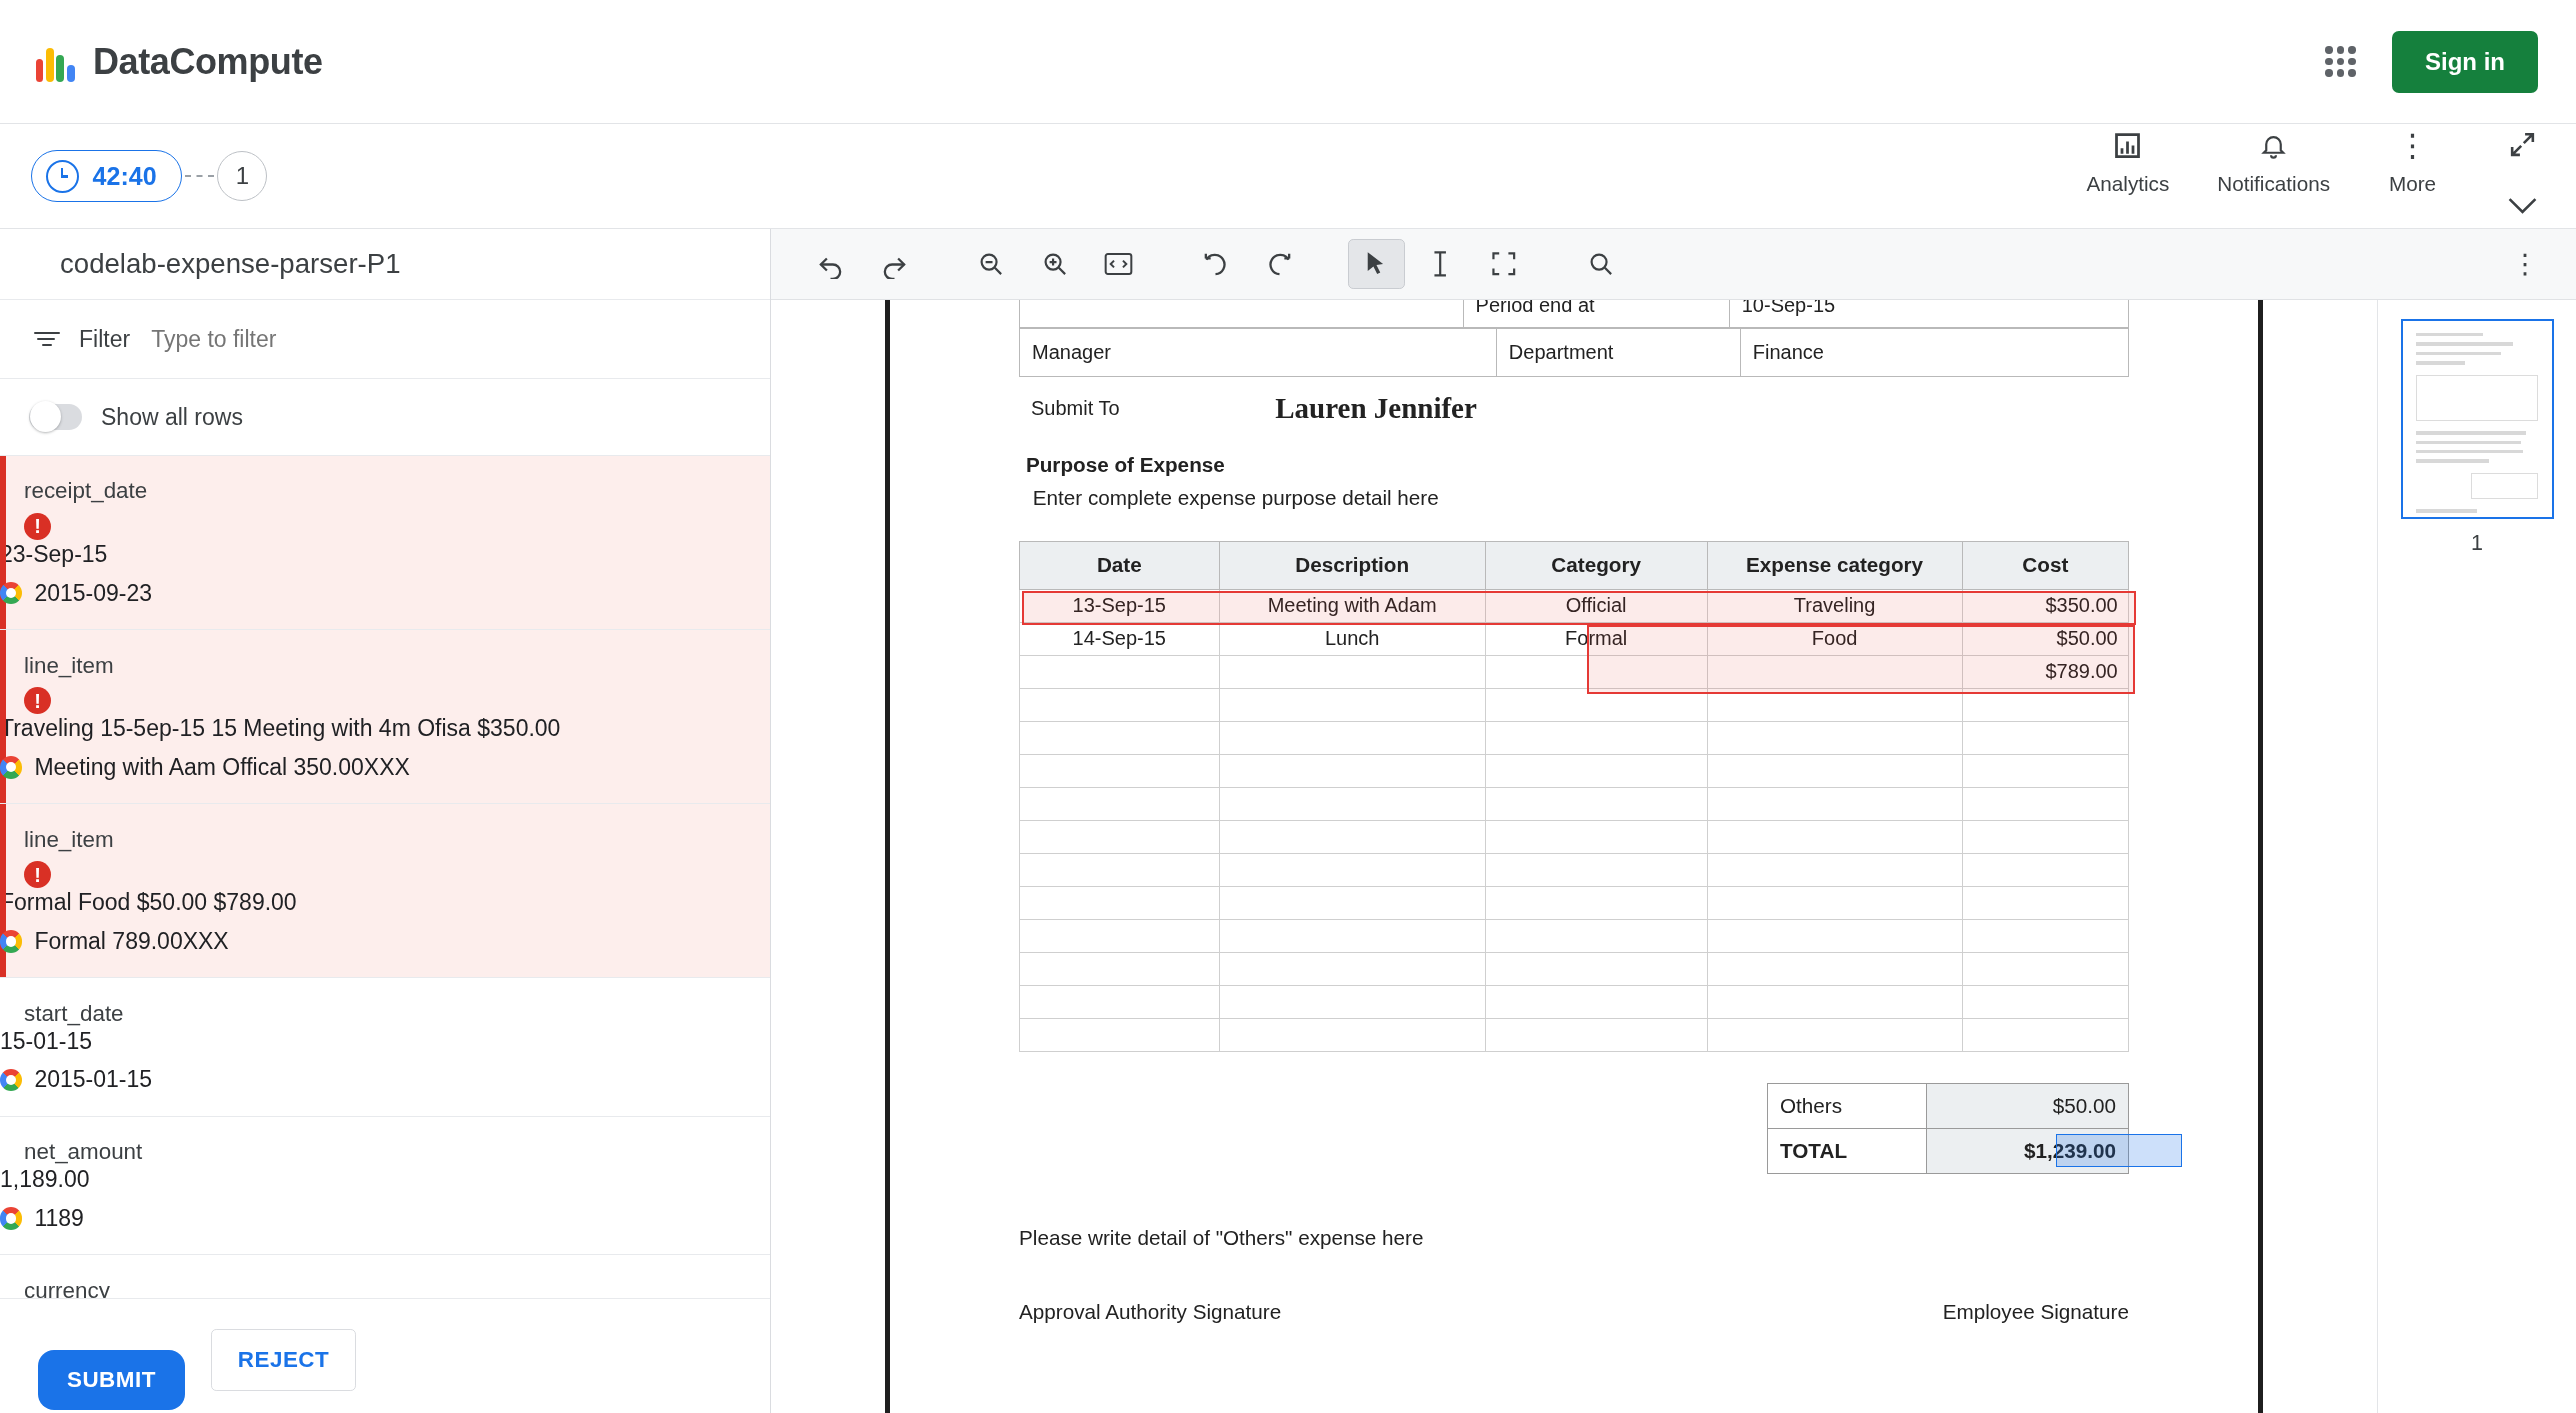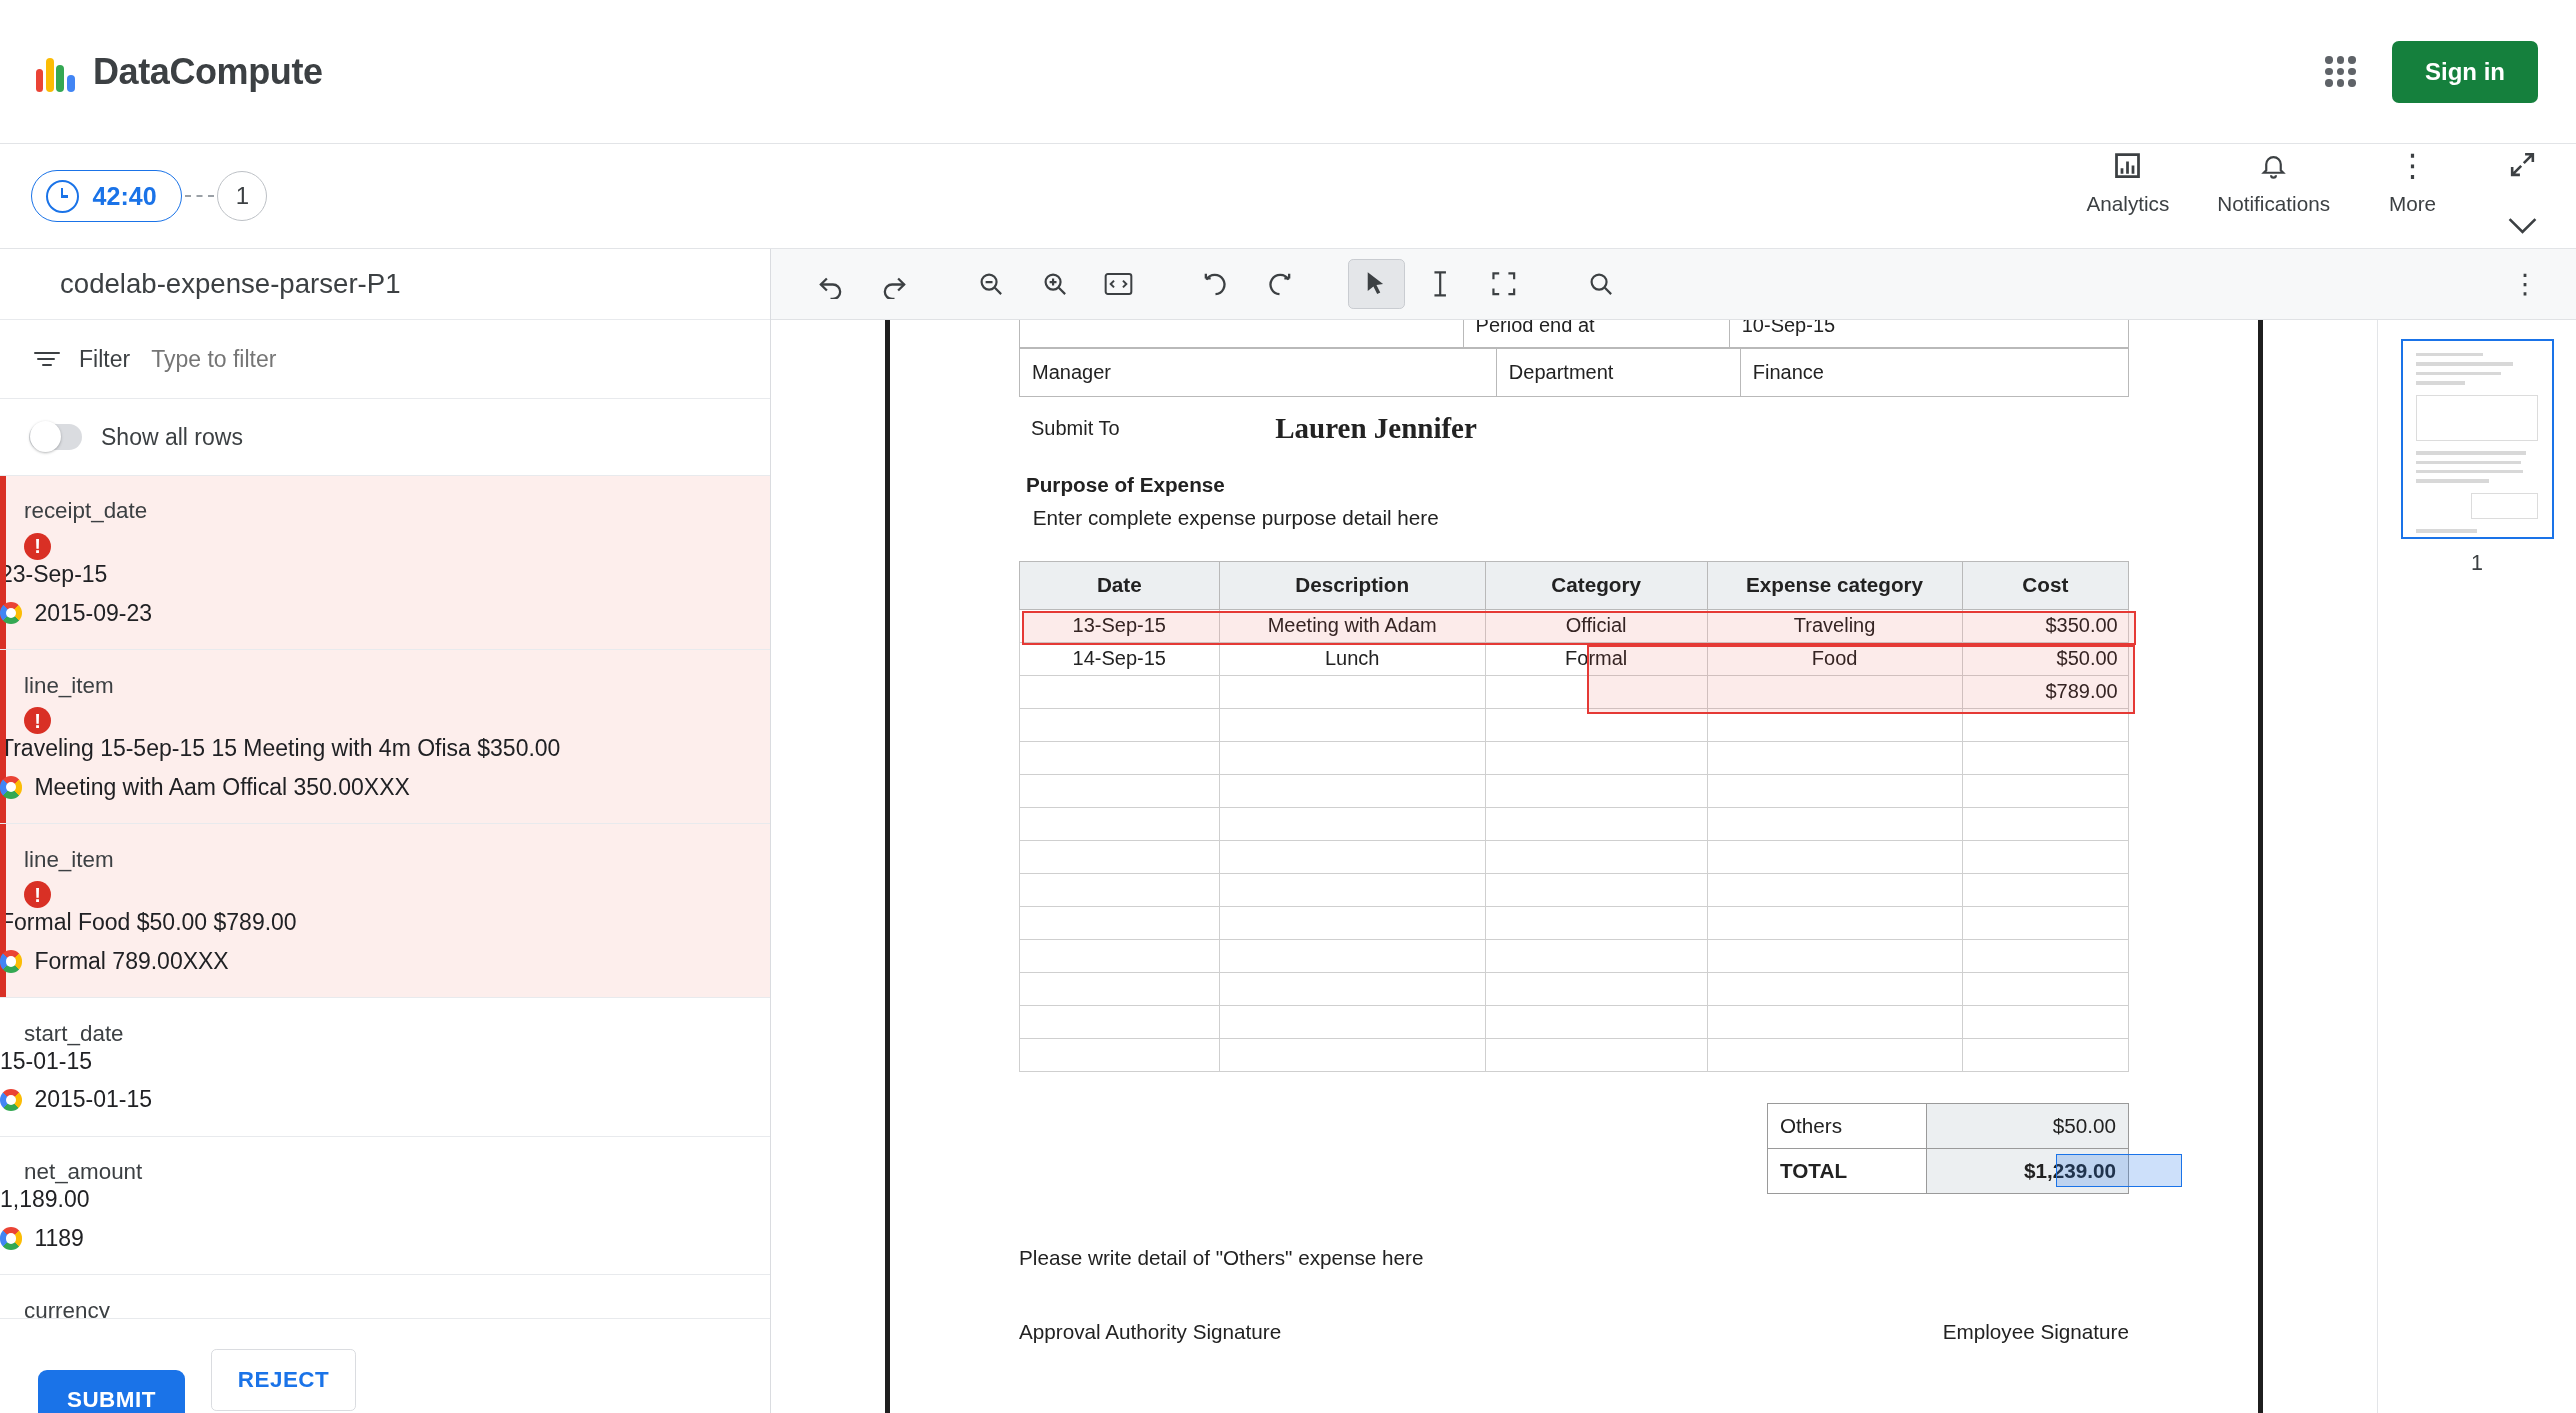--- a/index.html
+++ b/index.html
@@ -7,21 +7,21 @@
     margin: 0; padding: 0;
     width: 2576px; height: 1414px;
     background: #ffffff;
     font-family: "Liberation Sans", sans-serif;
     overflow: hidden;
   }
   .app { position: relative; width: 2576px; height: 1414px; }
 
   
   .topbar {
-    height: 144px;
+    height: 124px;
     display: flex; align-items: center;
     padding: 0 38px 0 34px;
     border-bottom: 0.9px solid #e2e4e7;
     background: #fff;
   }
   .brand { display: flex; align-items: center; gap: 19px; }
   .brand-logo { width: 40px; height: 40px; position: relative; }
   .brand-logo i {
     position: absolute; bottom: 0; width: 7.7px; border-radius: 4.3px; display: block;
   }
@@ -159,21 +159,21 @@
   }
   .g-dot::after {
     content:""; position:absolute; left:6px; top:6px; width:10.3px; height:10.3px;
     background:#fff; border-radius:50%;
   }
   .left-footer {
     height: 122px; display: flex; align-items: center; gap: 26px; padding: 0 38px;
     border-top: 0.9px solid #e8eaed;
   }
   .btn-submit {
-    background: #1a73e8; color: #fff; border: none; border-radius: 9px;
+    background: #1a73e8; color: #fff; border: none; border-radius: 16px;
     padding: 17px 29px; font-size: 22.4px; font-weight: bold; letter-spacing: 0.5px;
     cursor: pointer; font-family: "Liberation Sans", sans-serif; margin-top: 40px;
   }
   .btn-reject {
     background: #fff; color: #1a73e8; border: 0.9px solid #dadce0; border-radius: 5.2px;
     padding: 17px 26px; font-size: 22.4px; font-weight: bold; letter-spacing: 0.5px;
     cursor: pointer; font-family: "Liberation Sans", sans-serif;
   }
 
   

